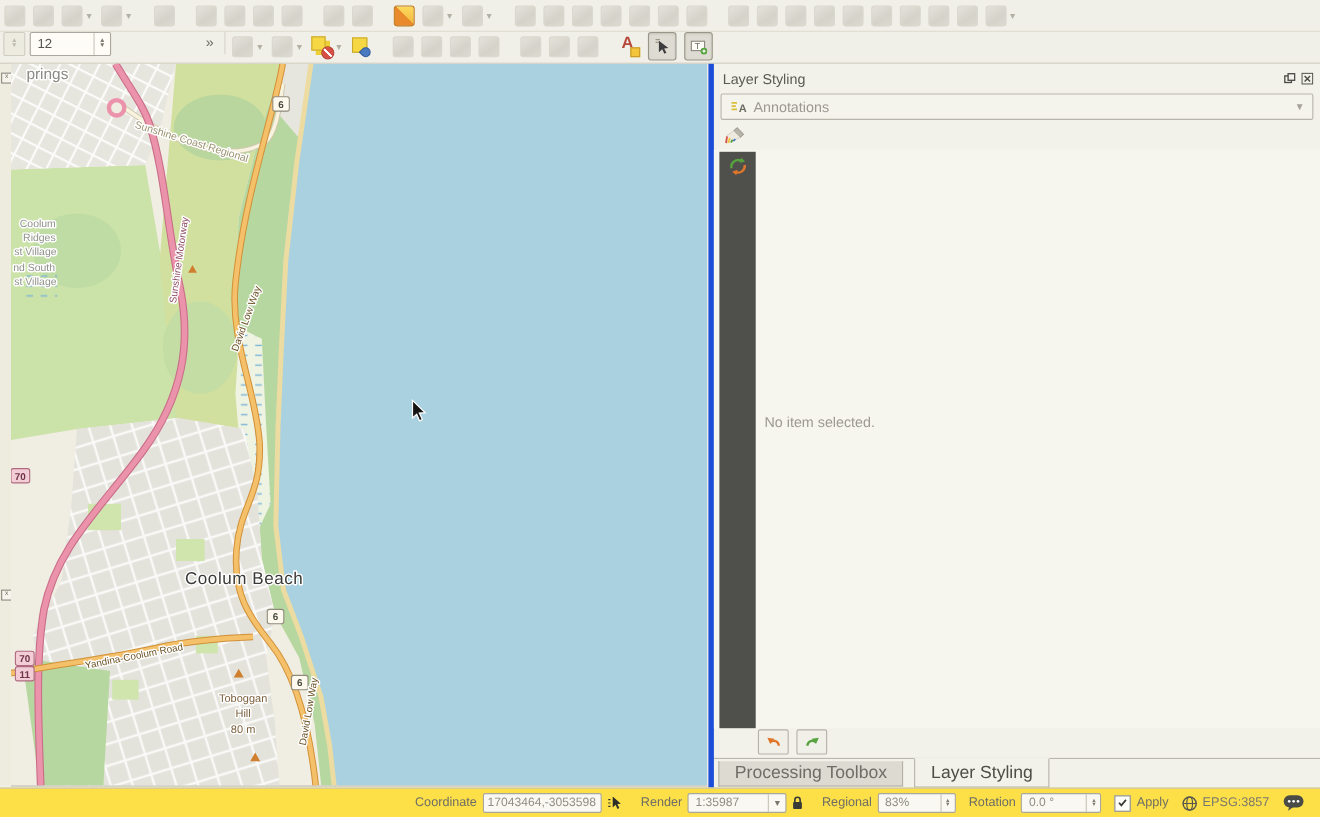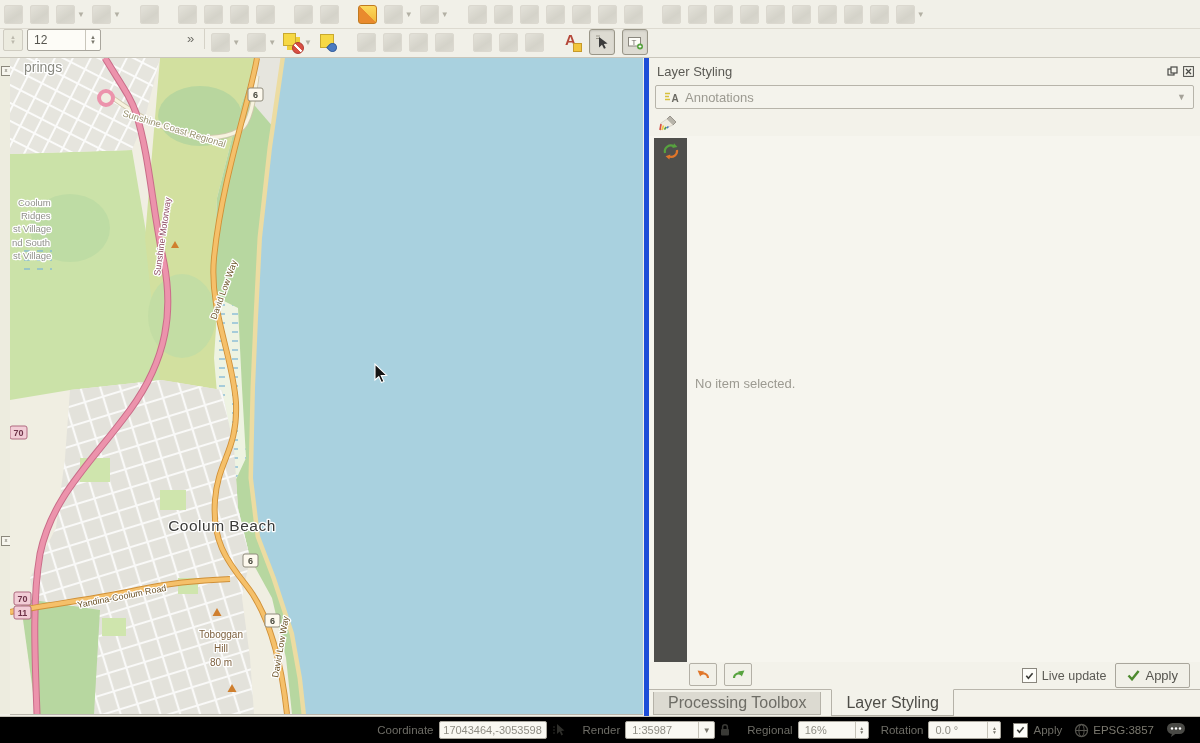--- a/index.html
+++ b/index.html
@@ -65,21 +65,21 @@
       align-items:center;justify-content:center;flex:none}
   .cblbl{font-size:12.5px;color:#5b5a54}
   .applybtn{height:23px;border:1px solid #a9a69c;border-radius:2px;background:#f1f0e8;display:flex;
       align-items:center;gap:5px;padding:0 11px;font-size:13px;color:#55544e}
   .ptabs{position:absolute;left:0;bottom:0;width:100%;height:27px;border-top:1px solid #b9b6ac;display:flex;padding-left:4px;box-sizing:border-box}
   .ptab{height:100%;display:flex;align-items:center;justify-content:center;padding:0 14px;font-size:16px;
       border:1px solid #b5b2a8;border-top:none;box-sizing:border-box}
   .ptab.inactive{background:#dcdad1;color:#6e6d66;margin-top:2px;height:23px}
   .ptab.active{background:#f3f2ea;color:#4e4d47;border-top:1px solid #f3f2ea;margin-top:-1px;height:27px;margin-left:10px}
   
-  .sbar{position:absolute;left:0;bottom:0;width:1200px;height:27px;background:#000000;border-top:1px solid #c6c3b8;
+  .sbar{position:absolute;left:0;bottom:0;width:1200px;height:27px;background:#fde047;border-top:1px solid #c6c3b8;
       display:flex;align-items:center;padding:0 10px 0 0;box-sizing:border-box;font-size:11.5px;color:#6e6d66}
   .sp{flex:1}
   .slabel{margin:0 5px 0 12px}
   .sinput{height:18px;border:1px solid #a9a69d;border-radius:2px;background:#f9f8f2;color:#8f8d84;
       font-size:11px;display:flex;align-items:center;justify-content:center;box-sizing:border-box}
   .scombo{display:flex;align-items:stretch;height:18px;border:1px solid #a9a69d;border-radius:2px;background:#f9f8f2;box-sizing:border-box}
   .scombo .val{width:66px;display:flex;align-items:center;padding-left:6px;color:#8f8d84;font-size:11px}
   .scombo .arr{width:15px;border-left:1px solid #c6c3b8;display:flex;align-items:center;justify-content:center;font-size:8px;color:#7a786e}
   .sspin{display:flex;align-items:stretch;height:18px;border:1px solid #a9a69d;border-radius:2px;background:#f9f8f2;box-sizing:border-box}
   .sspin .val{display:flex;align-items:center;padding-left:6px;color:#8f8d84;font-size:11px}
@@ -414,36 +414,20 @@
       </svg>
     </span>
     <span class="sbtn">
       <svg width="15" height="13" viewBox="0 0 15 13">
         <path d="M3,10 A4.6,4.6 0 0,1 10.4,6.4" fill="none" stroke="#57a33f" stroke-width="2.1"></path>
         <path d="M13.4,2.6 L7,3.6 L10.8,8.4 Z" fill="#57a33f"></path>
       </svg>
     </span>
   </div>
 
-  <div class="papply">
-    <span style="display:flex;align-items:center;gap:5px">
-      <span class="cb">
-        <svg width="9" height="8" viewBox="0 0 9 8">
-          <path d="M1.3,3.8 L3.4,6.2 L7.6,1.2" fill="none" stroke="#3a3a36" stroke-width="1.6"></path>
-        </svg>
-      </span>
-      <span class="cblbl">Live update</span>
-    </span>
-    <span class="applybtn">
-      <svg width="13" height="11" viewBox="0 0 13 11">
-        <path d="M1.5,5.5 L5,9.3 L11.6,1" fill="none" stroke="#4d8a2e" stroke-width="2.4"></path>
-      </svg>
-      <span>Apply</span>
-    </span>
-  </div>
 
   <div class="ptabs">
     <span class="ptab inactive">Processing Toolbox</span>
     <span class="ptab active">Layer Styling</span>
   </div>
 </div>
 
 <div class="sbar">
   <span class="sp"></span>
   <span class="slabel">Coordinate</span>
@@ -460,21 +444,21 @@
     <span class="arr">▼</span>
   </span>
   <span class="sico">
     <svg width="12" height="14" viewBox="0 0 12 14">
       <rect x="2" y="6" width="8" height="6.5" rx="1" fill="#3a3a36"></rect>
       <path d="M3.6,6 V4.2 A2.4,2.4 0 0,1 8.4,4.2 V6" fill="none" stroke="#3a3a36" stroke-width="1.5"></path>
     </svg>
   </span>
   <span class="slabel">Regional</span>
   <span class="sspin">
-    <span class="val" style="width:50px">16%</span>
+    <span class="val" style="width:50px">83%</span>
     <span class="st"></span>
   </span>
   <span class="slabel">Rotation</span>
   <span class="sspin">
     <span class="val" style="width:52px">0.0 °</span>
     <span class="st"></span>
   </span>
   <span style="display:flex;align-items:center;gap:5px;margin-left:12px">
     <span class="cb">
       <svg width="9" height="8" viewBox="0 0 9 8">

